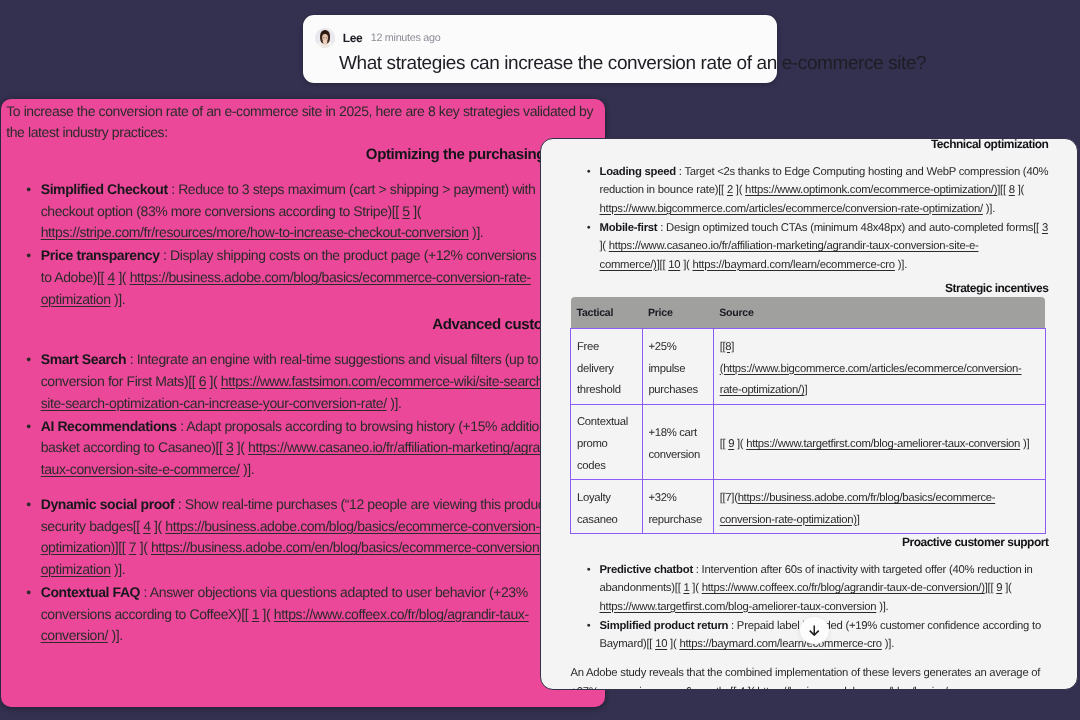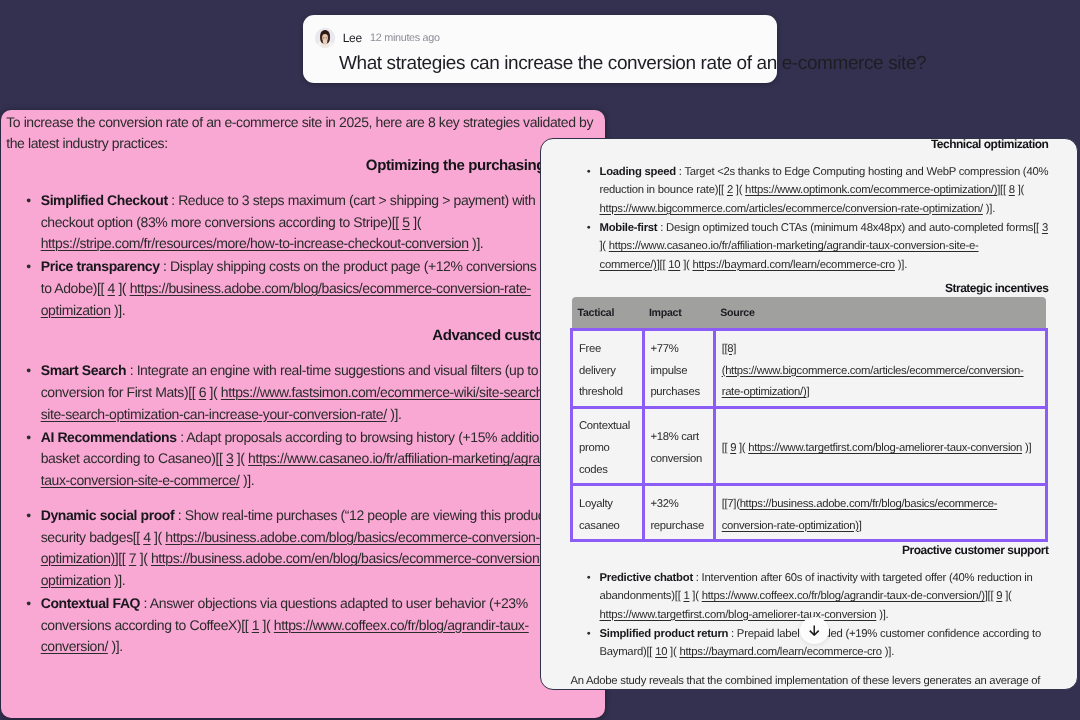--- a/index.html
+++ b/index.html
@@ -6,27 +6,27 @@
   body{width:1080px;height:720px;overflow:hidden;background:#343150;
        font-family:"Liberation Sans",sans-serif;-webkit-font-smoothing:antialiased;
        text-rendering:geometricPrecision;}
   #stage{position:relative;width:1080px;height:720px;overflow:hidden;transform:translateZ(0);}
 
   
   .bubble{position:absolute;left:303px;top:15px;width:474px;height:68px;background:#fbfbfc;border-radius:11px;
     box-shadow:0 1px 5px rgba(0,0,0,.30);}
   .bubble-head{position:absolute;left:11.7px;top:12.6px;display:flex;align-items:center;}
   .avatar{width:20.1px;height:20.3px;border-radius:50%;overflow:hidden;flex:0 0 auto;background:#eceaef;margin-right:7.9px;}
-  .uname{font-weight:normal;font-size:12px;letter-spacing:-0.3px;color:#1d1d24;margin-right:8.3px;line-height:20.3px;}
+  .uname{font-weight:bold;font-size:12px;letter-spacing:-0.3px;color:#1d1d24;margin-right:8.3px;line-height:20.3px;}
   .utime{font-size:10.8px;letter-spacing:-0.3px;color:#8d8d98;line-height:20.3px;}
   .bubble-body{position:absolute;left:36px;top:38.5px;font-size:19px;letter-spacing:-0.4px;color:#1d1d24;
     line-height:19px;white-space:nowrap;}
 
   
-  .panel-left{position:absolute;left:1px;top:110px;width:604px;height:608px;background:#f9a8d4;border-radius:10px;
+  .panel-left{position:absolute;left:1px;top:99px;width:604px;height:608px;background:#ec4899;border-radius:10px;
     overflow:hidden;box-shadow:0 1px 6px rgba(0,0,0,.45);}
   .panel-left .inner{padding:1.7px 0 0 5.2px;width:594px;}
 
   .panel-right{position:absolute;left:540px;top:137.5px;width:538px;height:552px;background:#f4f4f4;border-radius:13px;
     overflow:hidden;border:1.6px solid #33314a;box-sizing:border-box;}
   .panel-right .inner{padding:0 0 0 29.4px;width:478px;margin-top:-3.5px;}
 
   p{margin:0;}
   .para{font-size:14px;letter-spacing:-0.4px;line-height:21.6px;color:#2b2b2b;margin:0;white-space:nowrap;}
   .h{font-size:15px;letter-spacing:-0.4px;font-weight:bold;color:#141419;margin:0;line-height:21.6px;white-space:nowrap;text-align:right;}
@@ -50,21 +50,21 @@
   .panel-right ul + .closing{margin-top:11px;}
   .panel-right ul + .h{margin-top:5.4px;}
   .panel-right li.last{margin-bottom:0.6px;}
   .panel-right table + .h{margin-top:-1.5px;}
 
   table{border-collapse:collapse;width:474.3px;margin-top:-0.2px;table-layout:fixed;padding-left:26px;}
   th{background:#a0a09f;text-align:left;padding:8.8px 10px 8.2px 5.6px;font-weight:bold;color:#1b1b22;
      font-size:10.6px;letter-spacing:-0.25px;line-height:14px;border:none;}
   thead tr th:first-child{border-top-left-radius:4px;}
   thead tr th:last-child{border-top-right-radius:4px;}
-  td{border:3px solid #8b5cf6;padding:7.6px 10px 1.9px 5.6px;vertical-align:top;color:#2b2b2b;
+  td{border:1px solid #8b5cf6;padding:7.6px 10px 1.9px 5.6px;vertical-align:top;color:#2b2b2b;
      line-height:21.7px;font-size:11.3px;letter-spacing:-0.3px;white-space:nowrap;}
   td > div{white-space:nowrap;}
   td.mid{vertical-align:middle;}
   col.c1{width:71.4px;} col.c2{width:71.3px;} col.c3{width:331.6px;}
 
   .scrollbtn{position:absolute;left:800px;top:616.5px;width:28.8px;height:27.3px;border-radius:50%;background:#fdfdfd;
     box-shadow:0 1px 5px rgba(0,0,0,.10);display:flex;align-items:center;justify-content:center;}
 </style>
 </head>
 <body>
@@ -140,33 +140,33 @@
         <p class="h">Strategic incentives</p>
         <table>
           <colgroup>
             <col class="c1">
             <col class="c2">
             <col class="c3">
           </colgroup>
           <thead>
             <tr>
               <th>Tactical</th>
-              <th>Impact</th>
+              <th>Price</th>
               <th>Source</th>
             </tr>
           </thead>
           <tbody>
             <tr>
               <td>
                 <div>Free</div>
                 <div>delivery</div>
                 <div>threshold</div>
               </td>
               <td class="">
-                <div>+77%</div>
+                <div>+25%</div>
                 <div>impulse</div>
                 <div>purchases</div>
               </td>
               <td class="">
                 <div><u>[[8]</u></div>
                 <div><u>(https://www.bigcommerce.com/articles/ecommerce/conversion-</u></div>
                 <div><u>rate-optimization/)</u><span>]</span></div>
               </td>
             </tr>
             <tr>

